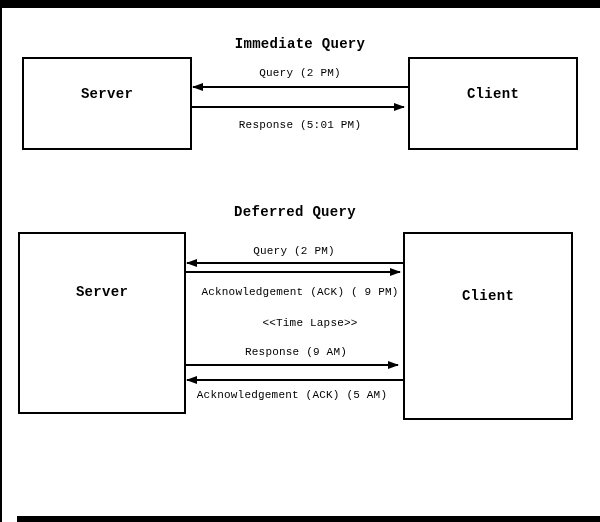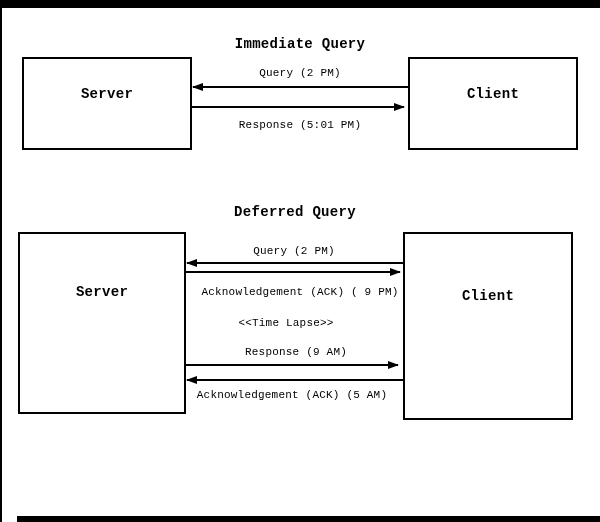--- a/index.html
+++ b/index.html
@@ -109,21 +109,21 @@
     <div class="msg-label" style="left:174px; top:245px; width:240px;">Query (2 PM)</div>
     <div class="arrow" style="left:187px; top:262px; width:216px;">
       <span class="head head-left"></span>
     </div>
 
     <div class="arrow" style="left:186px; top:271px; width:214px;">
       <span class="head head-right"></span>
     </div>
     <div class="msg-label" style="left:180px; top:286px; width:240px;">Acknowledgement (ACK) ( 9 PM)</div>
 
-    <div class="msg-label" style="left:166px; top:317px; width:240px;">&lt;&lt;Time Lapse&gt;&gt;</div>
+    <div class="msg-label" style="left:190px; top:317px; width:240px;">&lt;&lt;Time Lapse&gt;&gt;</div>
 
     <div class="msg-label" style="left:176px; top:346px; width:240px;">Response (9 AM)</div>
     <div class="arrow" style="left:186px; top:364px; width:212px;">
       <span class="head head-right"></span>
     </div>
 
     <div class="arrow" style="left:187px; top:379px; width:216px;">
       <span class="head head-left"></span>
     </div>
     <div class="msg-label" style="left:172px; top:389px; width:240px;">Acknowledgement (ACK) (5 AM)</div>

